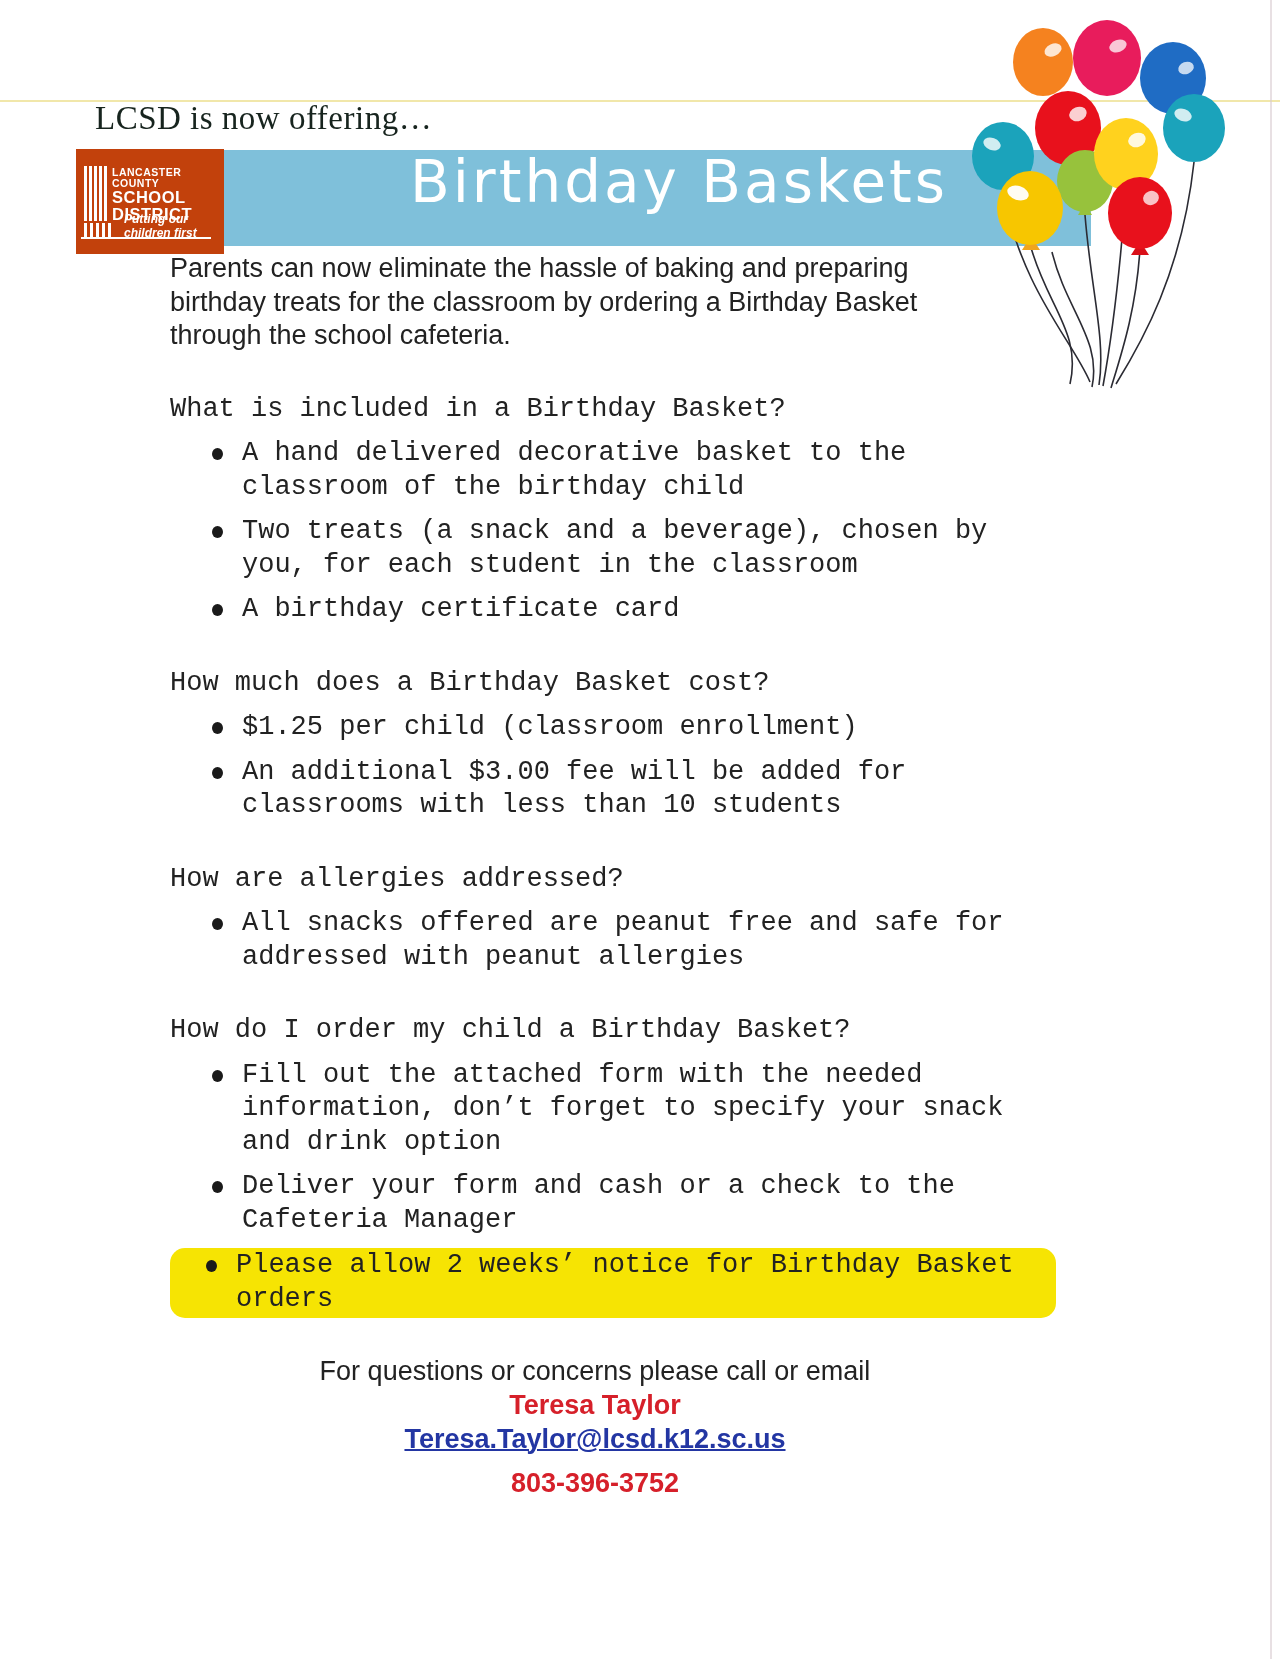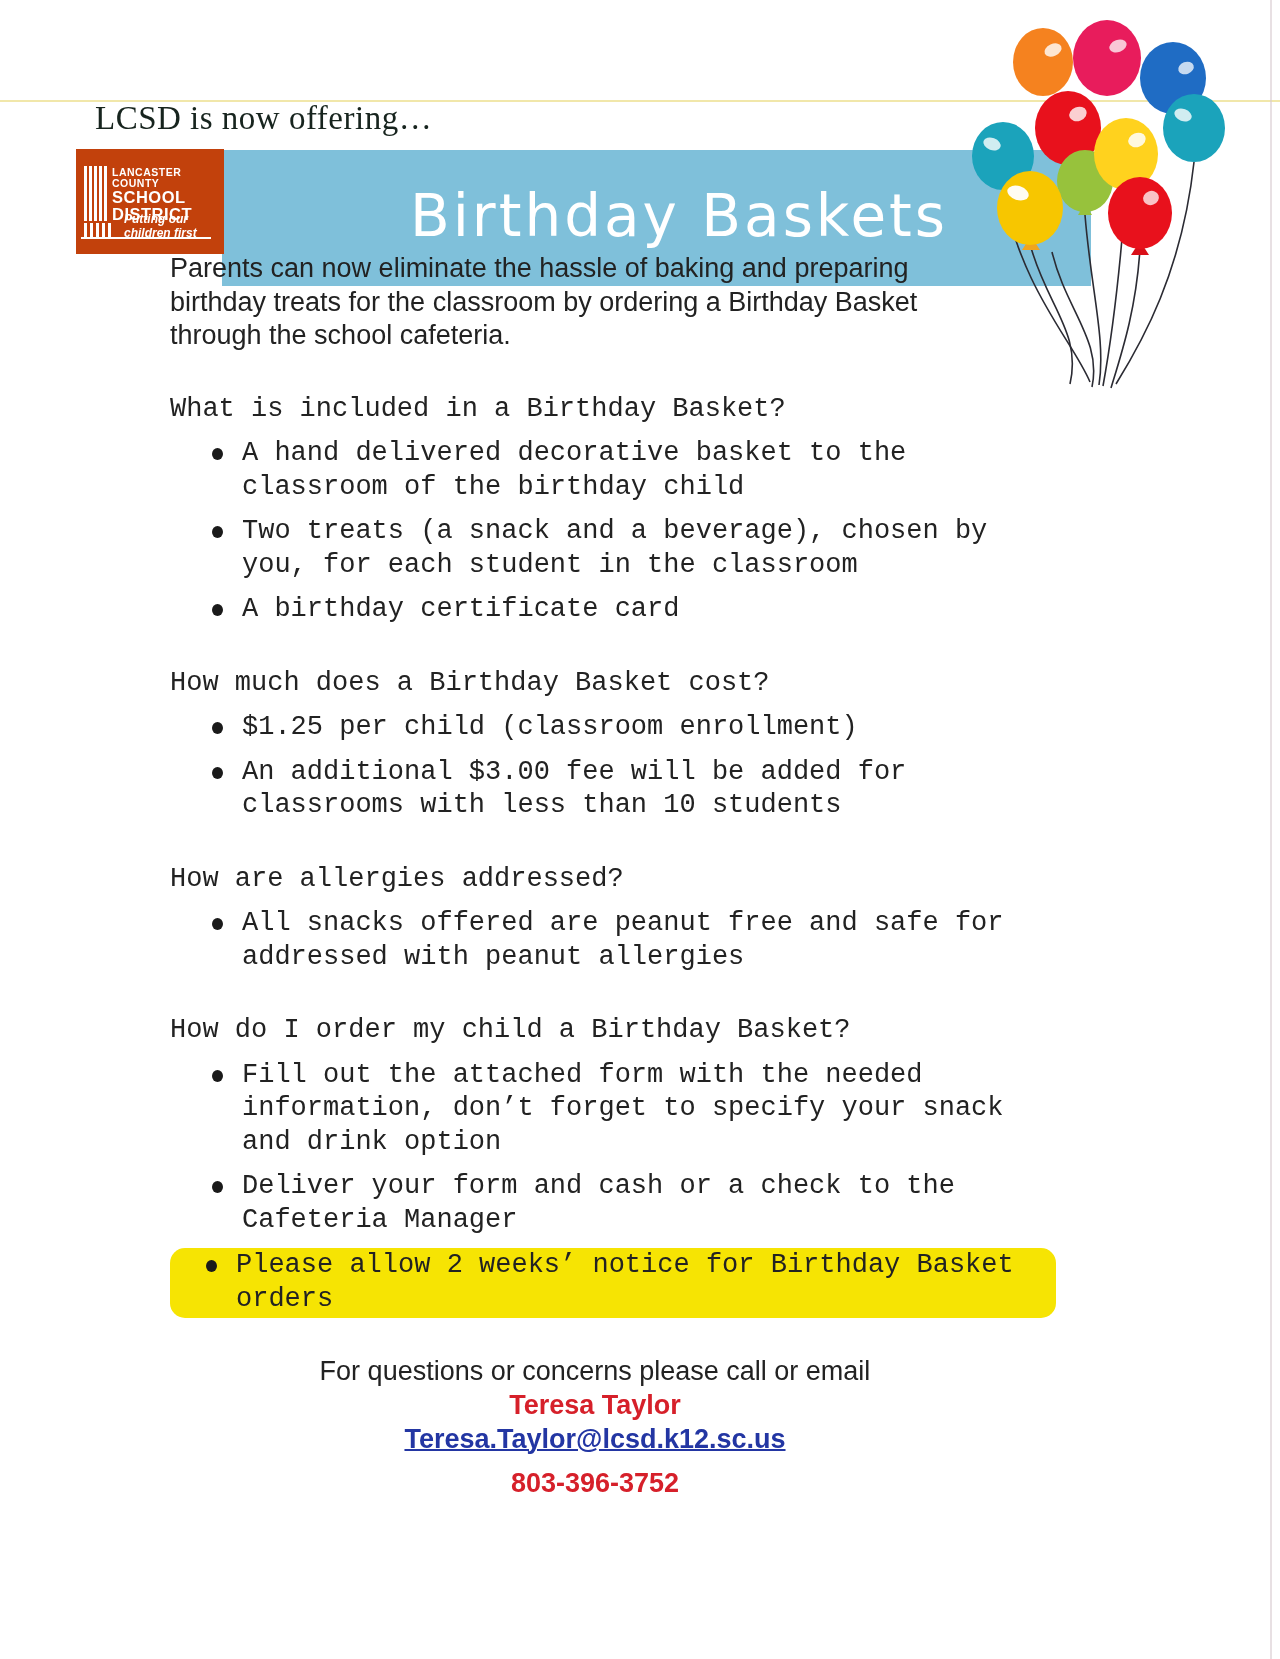--- a/index.html
+++ b/index.html
@@ -32,23 +32,23 @@
   .logo .minibars{position:absolute;left:8px;top:74px;display:flex;gap:3px;}
   .logo .minibars i{display:block;width:3px;height:15px;background:#fff;}
   .logo .nameblock{position:absolute;left:36px;top:18px;color:#fff;line-height:1.05;}
   .logo .nm-sm{font-size:10.5px;font-weight:bold;letter-spacing:.5px;}
   .logo .nm-lg{font-size:16.5px;font-weight:bold;letter-spacing:.5px;}
   .logo .tagline{position:absolute;left:48px;top:64px;color:#fff;font-style:italic;font-weight:bold;font-size:12px;line-height:1.15;}
   .logo .rule{position:absolute;left:5px;top:88px;width:130px;height:2px;background:#fff;}
 
   
   .banner{
-    position:absolute;left:222px;top:150px;width:824px;height:136px;
+    position:absolute;left:222px;top:150px;width:824px;height:96px;
     background:#7fc0da;z-index:1;
-    display:flex;align-items:center;justify-content:center;padding-left:45px;
+    display:flex;align-items:flex-start;justify-content:center;padding-left:45px;
   }
   .banner span{
     color:#fff;font-size:58px;letter-spacing:3px;
     font-family:"DejaVu Sans", sans-serif;
     transform:translateY(-2px);
     white-space:nowrap;
   }
 
   
   .balloons{position:absolute;left:950px;top:10px;z-index:3;}

